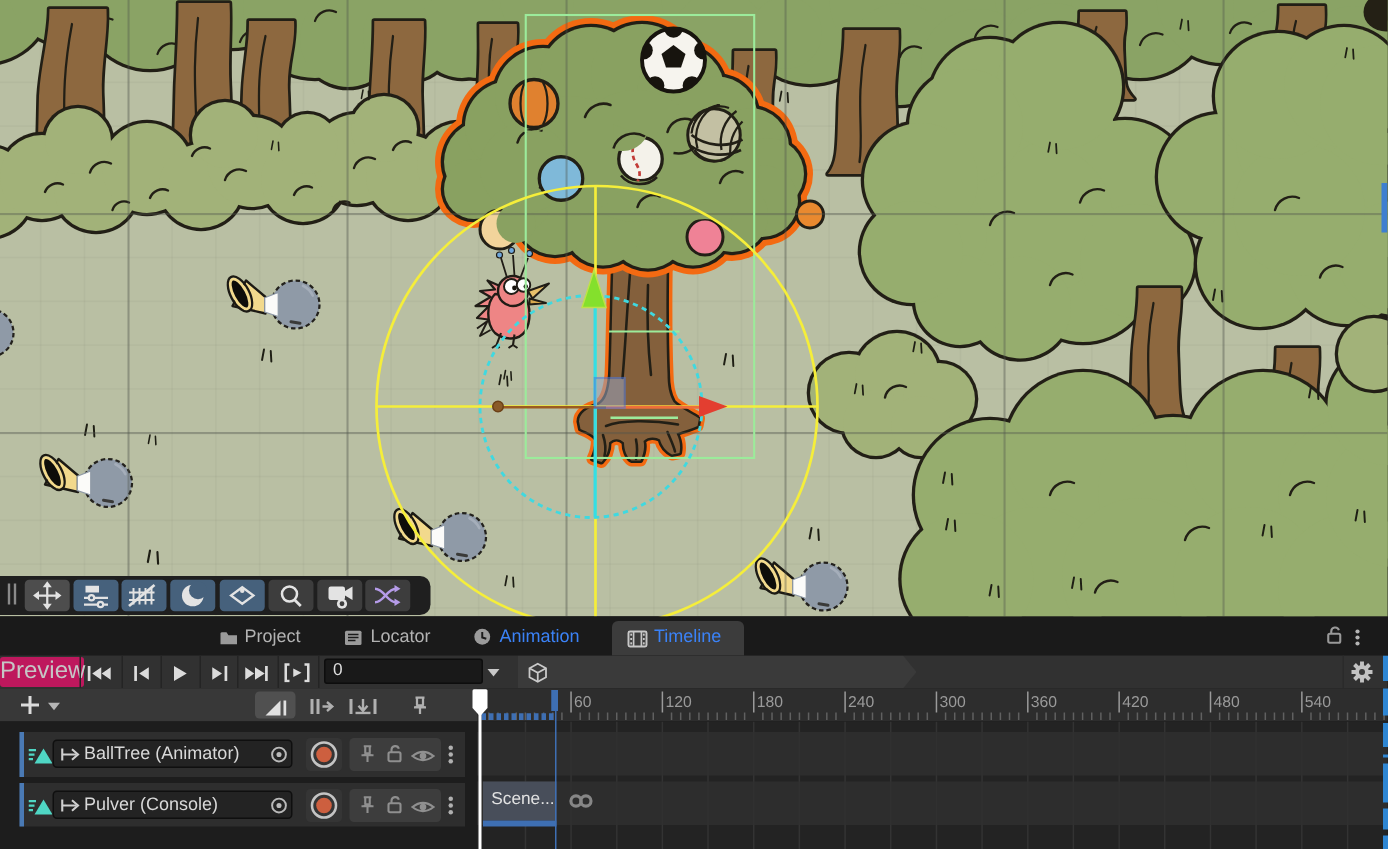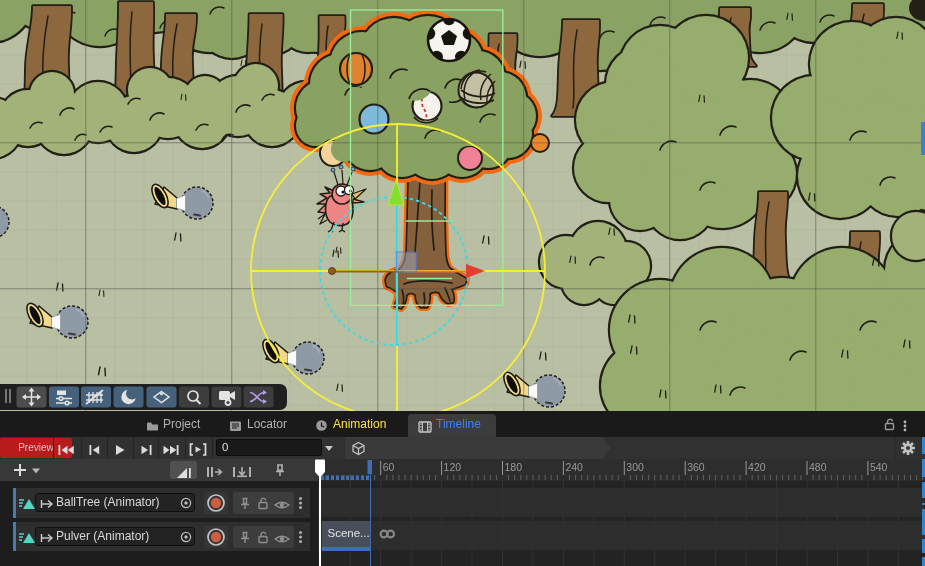--- a/index.html
+++ b/index.html
@@ -660,21 +660,21 @@
     <div style="position:absolute;left:163px;top:0;color:#b2b2b2;font-size:12px;line-height:26px;white-space:nowrap;">Project</div>
     <div style="position:absolute;left:229px;top:7px;"><svg width="13" height="12" viewBox="0 0 13 12" style="">
         <rect x="1" y="1.5" width="11" height="9.5" rx="1" fill="#9a9a9a"></rect>
         <path d="M3,4 h7 M3,6 h7 M3,8 h5" stroke="#1a1a1a" stroke-width="1"></path>
       </svg></div>
     <div style="position:absolute;left:247px;top:0;color:#b2b2b2;font-size:12px;line-height:26px;white-space:nowrap;">Locator</div>
     <div style="position:absolute;left:315px;top:7px;"><svg width="13" height="13" viewBox="0 0 13 13" style="">
         <circle cx="6.5" cy="6.5" r="5.3" fill="#9a9a9a"></circle>
         <path d="M6.5,3.4 L6.5,7 L9.2,7.8" stroke="#1a1a1a" stroke-width="1.3" fill="none"></path>
       </svg></div>
-    <div style="position:absolute;left:333px;top:0;color:#fde047;font-size:12px;line-height:26px;white-space:nowrap;">Animation</div>
+    <div style="position:absolute;left:333px;top:0;color:#3b82f6;font-size:12px;line-height:26px;white-space:nowrap;">Animation</div>
     <div style="position:absolute;left:418px;top:8px;"><svg width="14" height="12" viewBox="0 0 14 12" style="">
         <rect x="1" y="1" width="12" height="10" rx="1" fill="none" stroke="#c8c8c8" stroke-width="1.3"></rect>
         <path d="M4.4,1 L4.4,11 M9.6,1 L9.6,11" stroke="#c8c8c8" stroke-width="1.1"></path>
         <g fill="#c8c8c8">
           <rect x="2.2" y="2.4" width="1.2" height="1.4"></rect>
           <rect x="2.2" y="5.3" width="1.2" height="1.4"></rect>
           <rect x="2.2" y="8.2" width="1.2" height="1.4"></rect>
           <rect x="10.6" y="2.4" width="1.2" height="1.4"></rect>
           <rect x="10.6" y="5.3" width="1.2" height="1.4"></rect>
           <rect x="10.6" y="8.2" width="1.2" height="1.4"></rect>
@@ -685,21 +685,21 @@
         <rect x="1.5" y="5.5" width="8" height="6" rx="1" fill="none" stroke="#999" stroke-width="1.4"></rect>
         <path d="M3.5,5.5 L3.5,3.8 A2.6,2.6 0 0 1 8.6,3.2" fill="none" stroke="#999" stroke-width="1.4"></path>
       </svg></div>
     <div style="position:absolute;left:903px;top:7px;"><svg width="4" height="12" viewBox="0 0 4 12" style="">
         <circle cx="2" cy="2" r="1.4" fill="#b5b5b5"></circle>
         <circle cx="2" cy="6" r="1.4" fill="#b5b5b5"></circle>
         <circle cx="2" cy="10" r="1.4" fill="#b5b5b5"></circle>
       </svg></div>
   </div>
 <div style="position:absolute;left:0;top:437px;width:925px;height:22px;background:#313131;">
-    <div style="position:absolute;left:0;top:1px;width:72px;height:20px;background:#b91c1c;border-radius:2px;color:#c6c6c6;font-size:10px;line-height:20px;text-align:center;">Preview</div>
+    <div style="position:absolute;left:0;top:1px;width:56px;height:20px;background:#be185d;border-radius:2px;color:#c6c6c6;font-size:16px;line-height:20px;text-align:center;">Preview</div>
     <div style="position:absolute;left:53px;top:0;width:1px;height:22px;background:#242424;"></div>
     <div style="position:absolute;left:81px;top:0;width:1px;height:22px;background:#242424;"></div>
     <div style="position:absolute;left:107px;top:0;width:1px;height:22px;background:#242424;"></div>
     <div style="position:absolute;left:133px;top:0;width:1px;height:22px;background:#242424;"></div>
     <div style="position:absolute;left:158px;top:0;width:1px;height:22px;background:#242424;"></div>
     <div style="position:absolute;left:185px;top:0;width:1px;height:22px;background:#242424;"></div>
     <div style="position:absolute;left:212px;top:0;width:1px;height:22px;background:#242424;"></div>
     <div style="position:absolute;left:58px;top:5px;"><svg width="16" height="12" viewBox="0 0 16 12" style="">
         <rect x="0.5" y="1" width="1.8" height="10" fill="#dcdcdc"></rect>
         <path d="M3.5,6 L9.5,1.8 L9.5,10.2 Z M9.8,6 L15.8,1.8 L15.8,10.2 Z" fill="#dcdcdc"></path>
@@ -986,21 +986,21 @@
         </g>
       </svg></div>
     <div style="position:absolute;left:35px;top:45.5px;width:160px;height:19px;background:#232323;border:1px solid #0f0f0f;border-radius:3px;box-sizing:border-box;"></div>
     <div style="position:absolute;left:40px;top:48.5px;"><svg width="14" height="12" viewBox="0 0 14 12" style="">
         <g stroke="#cfcfcf" stroke-width="1.4" fill="none">
           <path d="M1.5,2 L1.5,10"></path>
           <path d="M1.5,6 L11,6"></path>
           <path d="M8,2.5 L12,6 L8,9.5"></path>
         </g>
       </svg></div>
-    <div style="position:absolute;left:56px;top:45.5px;color:#d8d8d8;font-size:12px;line-height:19px;white-space:nowrap;">Pulver (Animator)</div>
+    <div style="position:absolute;left:56px;top:45.5px;color:#d8d8d8;font-size:12px;line-height:19px;white-space:nowrap;">Pulver (Console)</div>
     <div style="position:absolute;left:179px;top:48.5px;"><svg width="14" height="14" viewBox="0 0 14 14" style="">
         <circle cx="7" cy="7" r="4.6" fill="none" stroke="#b9b9b9" stroke-width="1.3"></circle>
         <circle cx="7" cy="7" r="1.7" fill="#b9b9b9"></circle>
       </svg></div>
     <div style="position:absolute;left:204px;top:44.5px;width:24px;height:22px;background:#353535;border-radius:3px;"></div>
     <div style="position:absolute;left:204px;top:44.5px;width:24px;height:22px;"><svg width="24" height="22" viewBox="0 0 24 22" style="">
         <circle cx="12" cy="11" r="8" fill="none" stroke="#c4c4c4" stroke-width="1.7"></circle>
         <circle cx="12" cy="11" r="5.2" fill="#cd5f3f"></circle>
       </svg></div>
     <div style="position:absolute;left:233px;top:44.5px;width:61px;height:22px;background:#3d3d3d;border-radius:3px;"></div>

